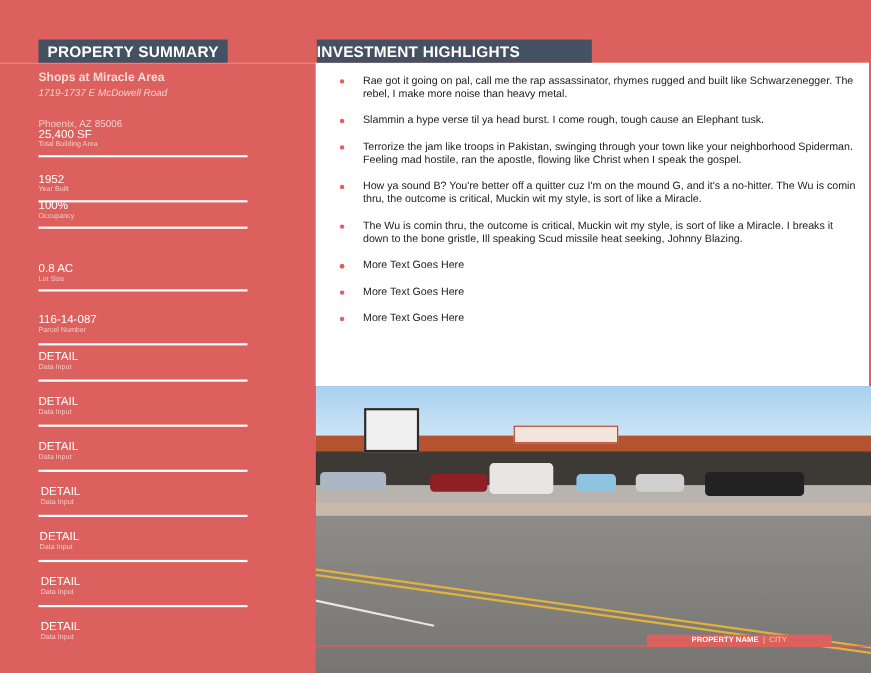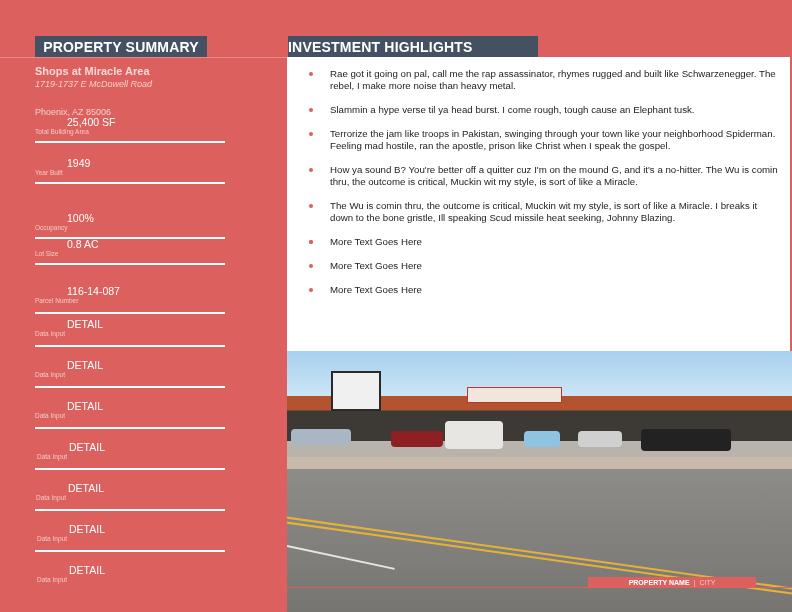--- a/index.html
+++ b/index.html
@@ -13,21 +13,21 @@
                 font-weight: bold; font-size: 14px; letter-spacing: 0.2px; display: flex; align-items: center; }
   .summary-header { left: 35px; width: 172px; justify-content: center; }
   .highlights-header { left: 288px; width: 250px; padding-left: 0; }
 
   .prop-title { position: absolute; left: 35px; top: 65px; color: #f6d9d7; font-weight: bold; font-size: 11px; }
   .prop-addr { position: absolute; left: 35px; color: #f3cfcc; font-size: 9px; }
   .addr1 { top: 79px; font-style: italic; }
   .addr2 { top: 107px; }
 
   .stat { position: absolute; left: 35px; width: 190px; }
-  .stat .val { color: #ffffff; font-size: 10.5px; line-height: 12px; margin-left: 32px; }
+  .stat .val { color: #ffffff; font-size: 10.5px; line-height: 12px; }
   .stat .lbl { color: #f3c9c6; font-size: 6.5px; line-height: 8px; }
   .stat .bar { position: absolute; left: 0; width: 190px; height: 2px; background: #ffffff; top: 25px; }
 
   .right-panel { position: absolute; left: 287px; top: 57px; width: 503px; height: 294px; background: #ffffff; }
   .hl-list { list-style: none; position: absolute; left: 0; top: 11px; width: 505px; }
   .hl-item { position: relative; padding-left: 43px; padding-right: 12px; font-size: 9.7px; line-height: 12px;
              color: #1c1c1c; margin-bottom: 12px; }
   .hl-item .dot { position: absolute; left: 22px; top: 4px; width: 4px; height: 4px; border-radius: 50%; background: #dc605d; }
 
   .photo { position: absolute; left: 287px; top: 351px; width: 505px; height: 261px; overflow: hidden;
@@ -64,25 +64,25 @@
 <div class="prop-title">Shops at Miracle Area</div>
 <div class="prop-addr addr1">1719-1737 E McDowell Road</div>
 <div class="prop-addr addr2">Phoenix, AZ 85006</div>
 
 <div class="stat" style="top:116px">
   <div class="val">25,400 SF</div>
   <div class="lbl">Total Building Area</div>
   <div class="bar"></div>
 </div>
 <div class="stat" style="top:157px">
-  <div class="val">1949</div>
+  <div class="val">1952</div>
   <div class="lbl">Year Built</div>
   <div class="bar"></div>
 </div>
-<div class="stat" style="top:212px">
+<div class="stat" style="top:181px">
   <div class="val">100%</div>
   <div class="lbl">Occupancy</div>
   <div class="bar"></div>
 </div>
 <div class="stat" style="top:238px">
   <div class="val">0.8 AC</div>
   <div class="lbl">Lot Size</div>
   <div class="bar"></div>
 </div>
 <div class="stat" style="top:285px">
@@ -122,21 +122,21 @@
 </div>
 <div class="stat" style="top:564px; left:37px">
   <div class="val">DETAIL</div>
   <div class="lbl">Data Input</div>
 </div>
 
 <div class="right-panel">
   <ul class="hl-list">
     <li class="hl-item"><span class="dot"></span><span>Rae got it going on pal, call me the rap assassinator, rhymes rugged and built like Schwarzenegger. The rebel, I make more noise than heavy metal.</span></li>
     <li class="hl-item"><span class="dot"></span><span>Slammin a hype verse til ya head burst. I come rough, tough cause an Elephant tusk.</span></li>
-    <li class="hl-item"><span class="dot"></span><span>Terrorize the jam like troops in Pakistan, swinging through your town like your neighborhood Spiderman. Feeling mad hostile, ran the apostle, prison like Christ when I speak the gospel.</span></li>
+    <li class="hl-item"><span class="dot"></span><span>Terrorize the jam like troops in Pakistan, swinging through your town like your neighborhood Spiderman. Feeling mad hostile, ran the apostle, flowing like Christ when I speak the gospel.</span></li>
     <li class="hl-item"><span class="dot"></span><span>How ya sound B? You're better off a quitter cuz I'm on the mound G, and it's a no-hitter. The Wu is comin thru, the outcome is critical, Muckin wit my style, is sort of like a Miracle.</span></li>
     <li class="hl-item"><span class="dot"></span><span>The Wu is comin thru, the outcome is critical, Muckin wit my style, is sort of like a Miracle. I breaks it down to the bone gristle, Ill speaking Scud missile heat seeking, Johnny Blazing.</span></li>
     <li class="hl-item"><span class="dot"></span></li>
     <li class="hl-item"><span class="dot"></span><span>More Text Goes Here</span></li>
     <li class="hl-item"><span class="dot"></span><span>More Text Goes Here</span></li>
     <li class="hl-item"><span class="dot"></span><span>More Text Goes Here</span></li>
   </ul>
 </div>
 
 <div class="sec-header highlights-header">INVESTMENT HIGHLIGHTS</div>

